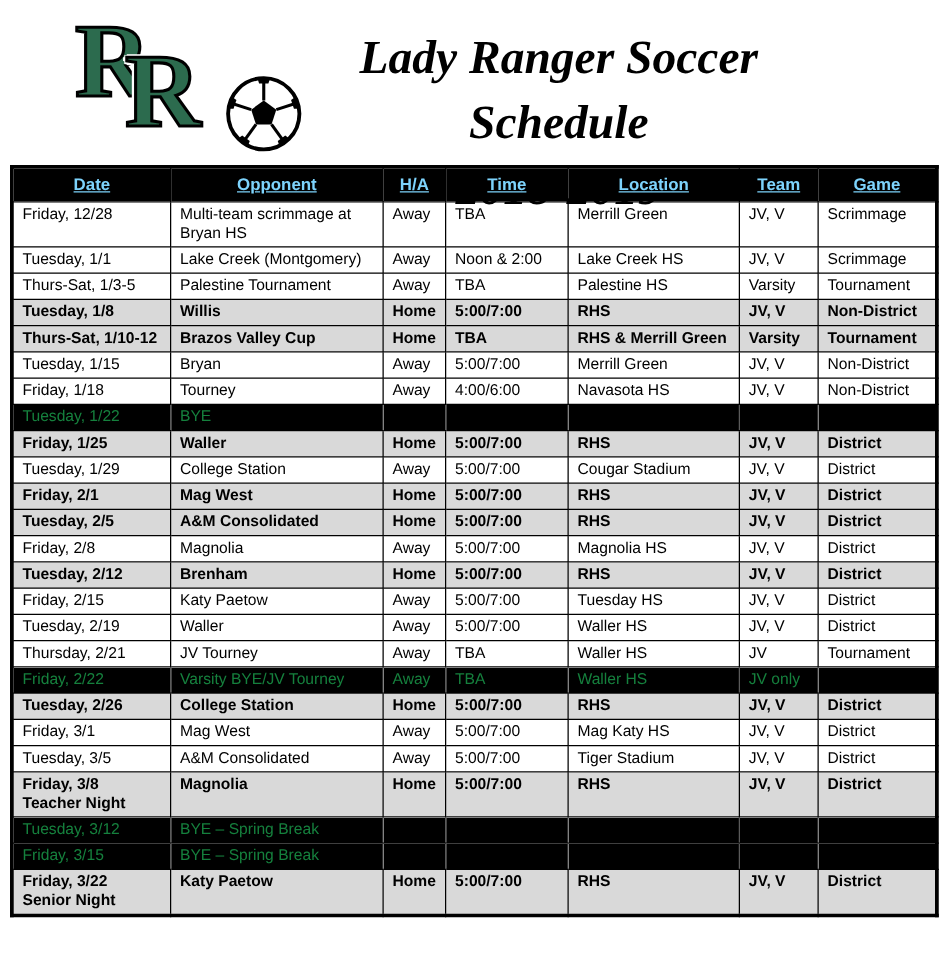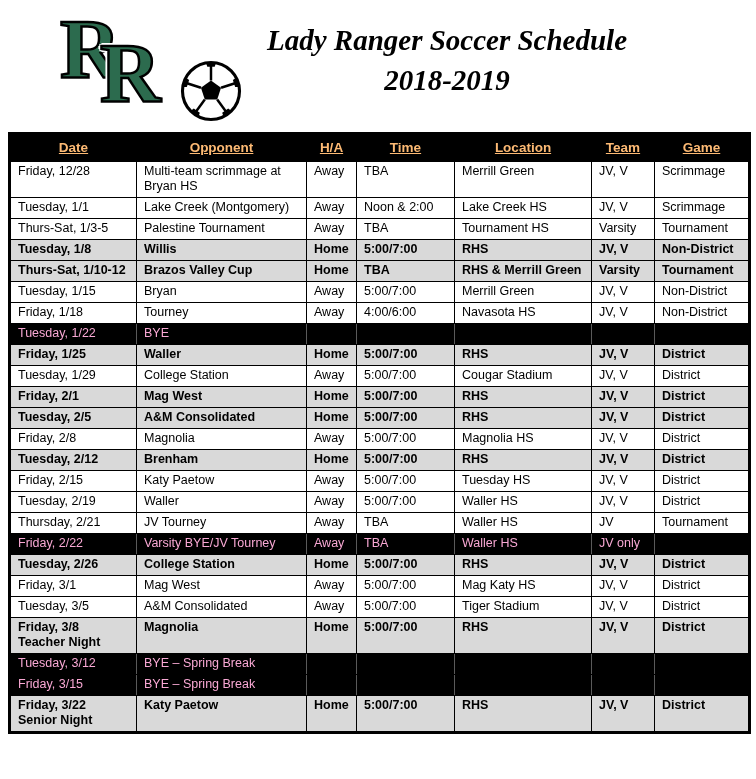--- a/index.html
+++ b/index.html
@@ -46,57 +46,57 @@
     width: 62px;
     height: 62px;
   }
   .title-block {
     flex: 1;
     text-align: center;
     padding: 14px 100px 0 0;
     font-family: "Liberation Serif", serif;
     font-style: italic;
     font-weight: bold;
-    font-size: 29px;
+    font-size: 38px;
     line-height: 1.38;
   }
   
   table.schedule {
     border-collapse: collapse;
     table-layout: fixed;
     width: 740px;
     margin: 2px 8px 0 8px;
     border: 3px solid #000;
     font-size: 12.5px;
   }
   .schedule th, .schedule td {
     border: 1px solid #000;
     vertical-align: top;
     line-height: 1.2;
     overflow: hidden;
   }
   .schedule thead th {
     background: #000;
-    color: #fdba74;
+    color: #7dd3fc;
     text-align: center;
     text-decoration: underline;
     font-size: 13.5px;
     padding: 5px 2px;
   }
   .schedule td {
     padding: 2px 4px 3px 7px;
     background: #fff;
   }
   tr.gray td {
     background: #d9d9d9;
     font-weight: bold;
   }
   tr.black td {
     background: #000;
-    color: #f9a8d4;
+    color: #15803d;
     border-color: #5a5a5a;
     border-top-color: #000;
     border-bottom-color: #000;
   }
   tr.tall td { height: 32px; }
 </style>
 </head>
 <body>
 
 <div class="header">
@@ -173,21 +173,21 @@
         <td>Noon &amp; 2:00</td>
         <td>Lake Creek HS</td>
         <td>JV, V</td>
         <td>Scrimmage</td>
       </tr>
       <tr class="plain">
         <td>Thurs-Sat, 1/3-5</td>
         <td>Palestine Tournament</td>
         <td>Away</td>
         <td>TBA</td>
-        <td>Tournament HS</td>
+        <td>Palestine HS</td>
         <td>Varsity</td>
         <td>Tournament</td>
       </tr>
       <tr class="gray">
         <td>Tuesday, 1/8</td>
         <td>Willis</td>
         <td>Home</td>
         <td>5:00/7:00</td>
         <td>RHS</td>
         <td>JV, V</td>

